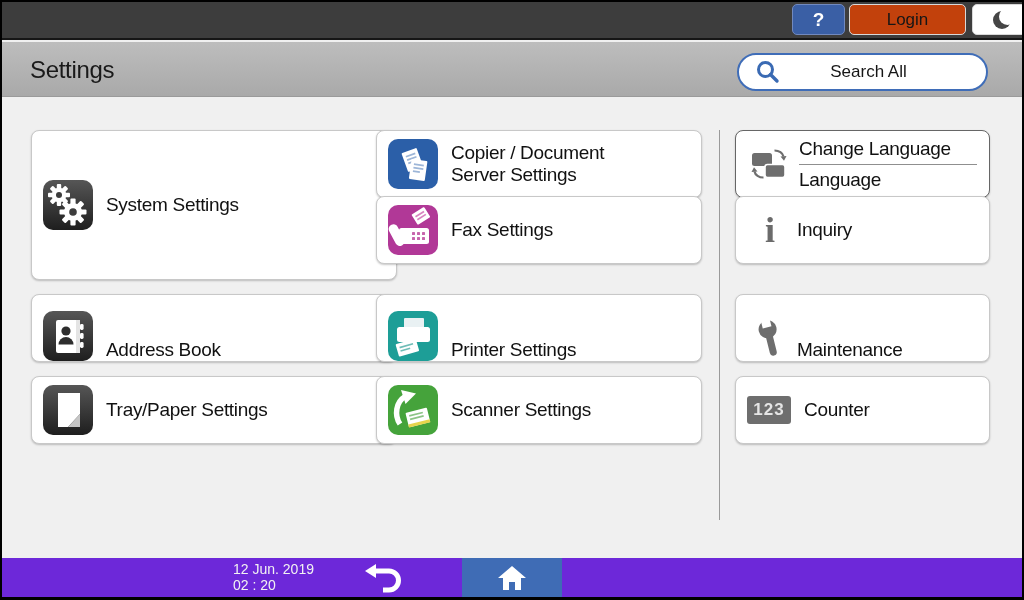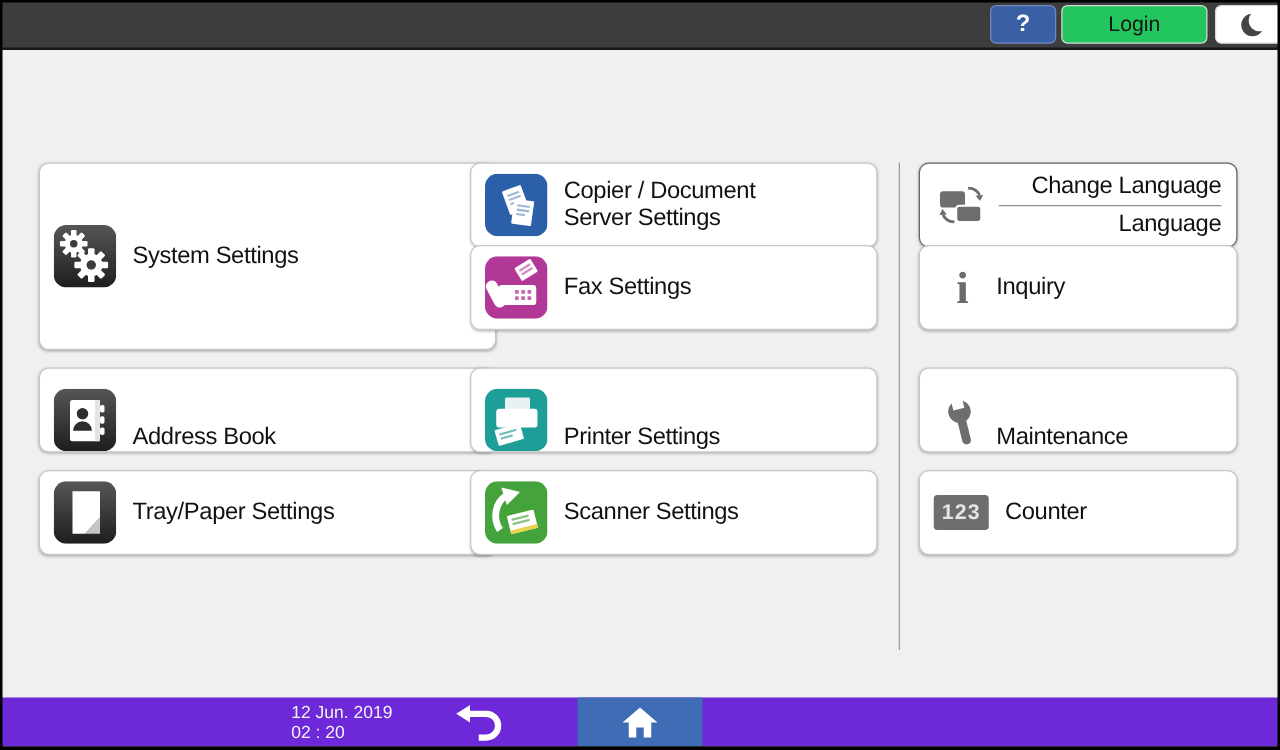--- a/index.html
+++ b/index.html
@@ -4,21 +4,21 @@
 <style>
   * { margin:0; padding:0; box-sizing:border-box; }
   body { background:#000; font-family:"Liberation Sans", sans-serif; }
   .screen { position:relative; width:1024px; height:600px; background:#f0f0f0; overflow:hidden; }
   .border-overlay { position:absolute; inset:0; border:2px solid #000; border-bottom-width:3px; pointer-events:none; z-index:50; }
 
   
   .topbar { position:absolute; left:0; top:0; width:1024px; height:40px; background:#3d3d3d; border-bottom:2px solid #161616; }
   .tb-btn { position:absolute; top:4px; height:31px; border-radius:5px; display:flex; align-items:center; justify-content:center; cursor:pointer; }
   .help-btn { left:792px; width:53px; background:#3a5fa5; border:1px solid #7189bf; color:#fff; font-size:19px; font-weight:bold; }
-  .login-btn { left:849px; width:117px; background:#22c55e; border:1px solid #d9d9d9; color:#161616; font-size:17px; }
+  .login-btn { left:849px; width:117px; background:#c2410c; border:1px solid #d9d9d9; color:#161616; font-size:17px; }
   .energy-btn { left:972px; width:62px; background:#fff; border:1px solid #d9d9d9; }
 
   
   .header { position:absolute; left:0; top:42px; width:1024px; height:55px;
             background:linear-gradient(#bdbdbd,#a9a9a9); border-bottom:1px solid #9a9a9a; }
   .page-title { position:absolute; left:30px; top:14px; font-size:24px; color:#1a1a1a; letter-spacing:-0.3px; }
   .search-pill { position:absolute; left:737px; top:11px; width:251px; height:38px; background:#fff;
                  border:2px solid #3f6db8; border-radius:20px; display:flex; align-items:center; cursor:pointer; }
   .search-pill .mag { margin-left:16px; display:flex; }
   .search-pill .stext { flex:1; text-align:center; font-size:17px; color:#161616; padding-right:30px; }
@@ -40,21 +40,21 @@
   .wrap-narrow { max-width:180px; }
 
   .vdivider { position:absolute; left:719px; top:130px; width:1px; height:390px; background:#9a9a9a; }
 
   
   .glyph-box { width:46px; flex:none; display:flex; align-items:center; justify-content:center; }
   .inquiry-glyph { font-family:"Liberation Serif", serif; font-weight:bold; font-size:36px; color:#6b6b6b; line-height:1; }
   .counter-tile { width:44px; height:28px; background:#6e6e6e; border-radius:3px; color:#e5e5e5;
                   font-size:17px; font-weight:bold; letter-spacing:1px; display:flex; align-items:center; justify-content:center; flex:none; }
   .cl-card { border-color:#666; padding-right:12px; }
-  .cl-text { flex:1; text-align:right; font-size:19px; color:#111; letter-spacing:-0.3px; margin-left:6px; }
+  .cl-text { flex:1; text-align:left; font-size:19px; color:#111; letter-spacing:-0.3px; margin-left:6px; }
   .cl-text .line1 { padding-bottom:4px; }
   .cl-text .divline { border-top:1px solid #8f8f8f; }
   .cl-text .line2 { padding-top:4px; }
 
   
   .footer { position:absolute; left:0; top:558px; width:1024px; height:39px; background:#6d28d9; }
   .datetime { position:absolute; left:233px; top:3px; color:#f2f2f2; font-size:14px; line-height:16px; }
   .back-btn { position:absolute; left:360px; top:3px; width:48px; height:33px; display:flex; align-items:center; justify-content:center; cursor:pointer; }
   .home-btn { position:absolute; left:462px; top:0; width:100px; height:39px; background:#3f6cb5;
               display:flex; align-items:center; justify-content:center; cursor:pointer; }
@@ -83,20 +83,32 @@
     <div class="tb-btn energy-btn">
       <span style="display:flex">
         <svg width="26" height="26" viewBox="0 0 26 26">
           <circle cx="12" cy="13" r="9" fill="#454545"></circle>
           <circle cx="17.5" cy="9.5" r="8.5" fill="#fff"></circle>
         </svg>
       </span>
     </div>
   </div>
 
+  <div class="header">
+    <div class="page-title">Settings</div>
+    <div class="search-pill">
+      <span class="mag">
+        <svg width="26" height="26" viewBox="0 0 26 26">
+          <circle cx="10.5" cy="10.5" r="7" fill="none" stroke="#3a6ab3" stroke-width="3"></circle>
+          <line x1="15.5" y1="15.5" x2="22" y2="22" stroke="#3a6ab3" stroke-width="3.4" stroke-linecap="round"></line>
+        </svg>
+      </span>
+      <span class="stext">Search All</span>
+    </div>
+  </div>
 
   <div class="card col1 tall">
     <span class="tile">
       <svg width="50" height="50" viewBox="0 0 50 50">
         <rect width="50" height="50" rx="10" fill="url(#gd)"></rect>
         <g fill="#fff">
           <g transform="translate(16,15)">
             <rect x="-2.2" y="-11" width="4.4" height="5.5" rx="1"></rect>
             <rect x="-2.2" y="-11" width="4.4" height="5.5" rx="1" transform="rotate(45)"></rect>
             <rect x="-2.2" y="-11" width="4.4" height="5.5" rx="1" transform="rotate(90)"></rect>

